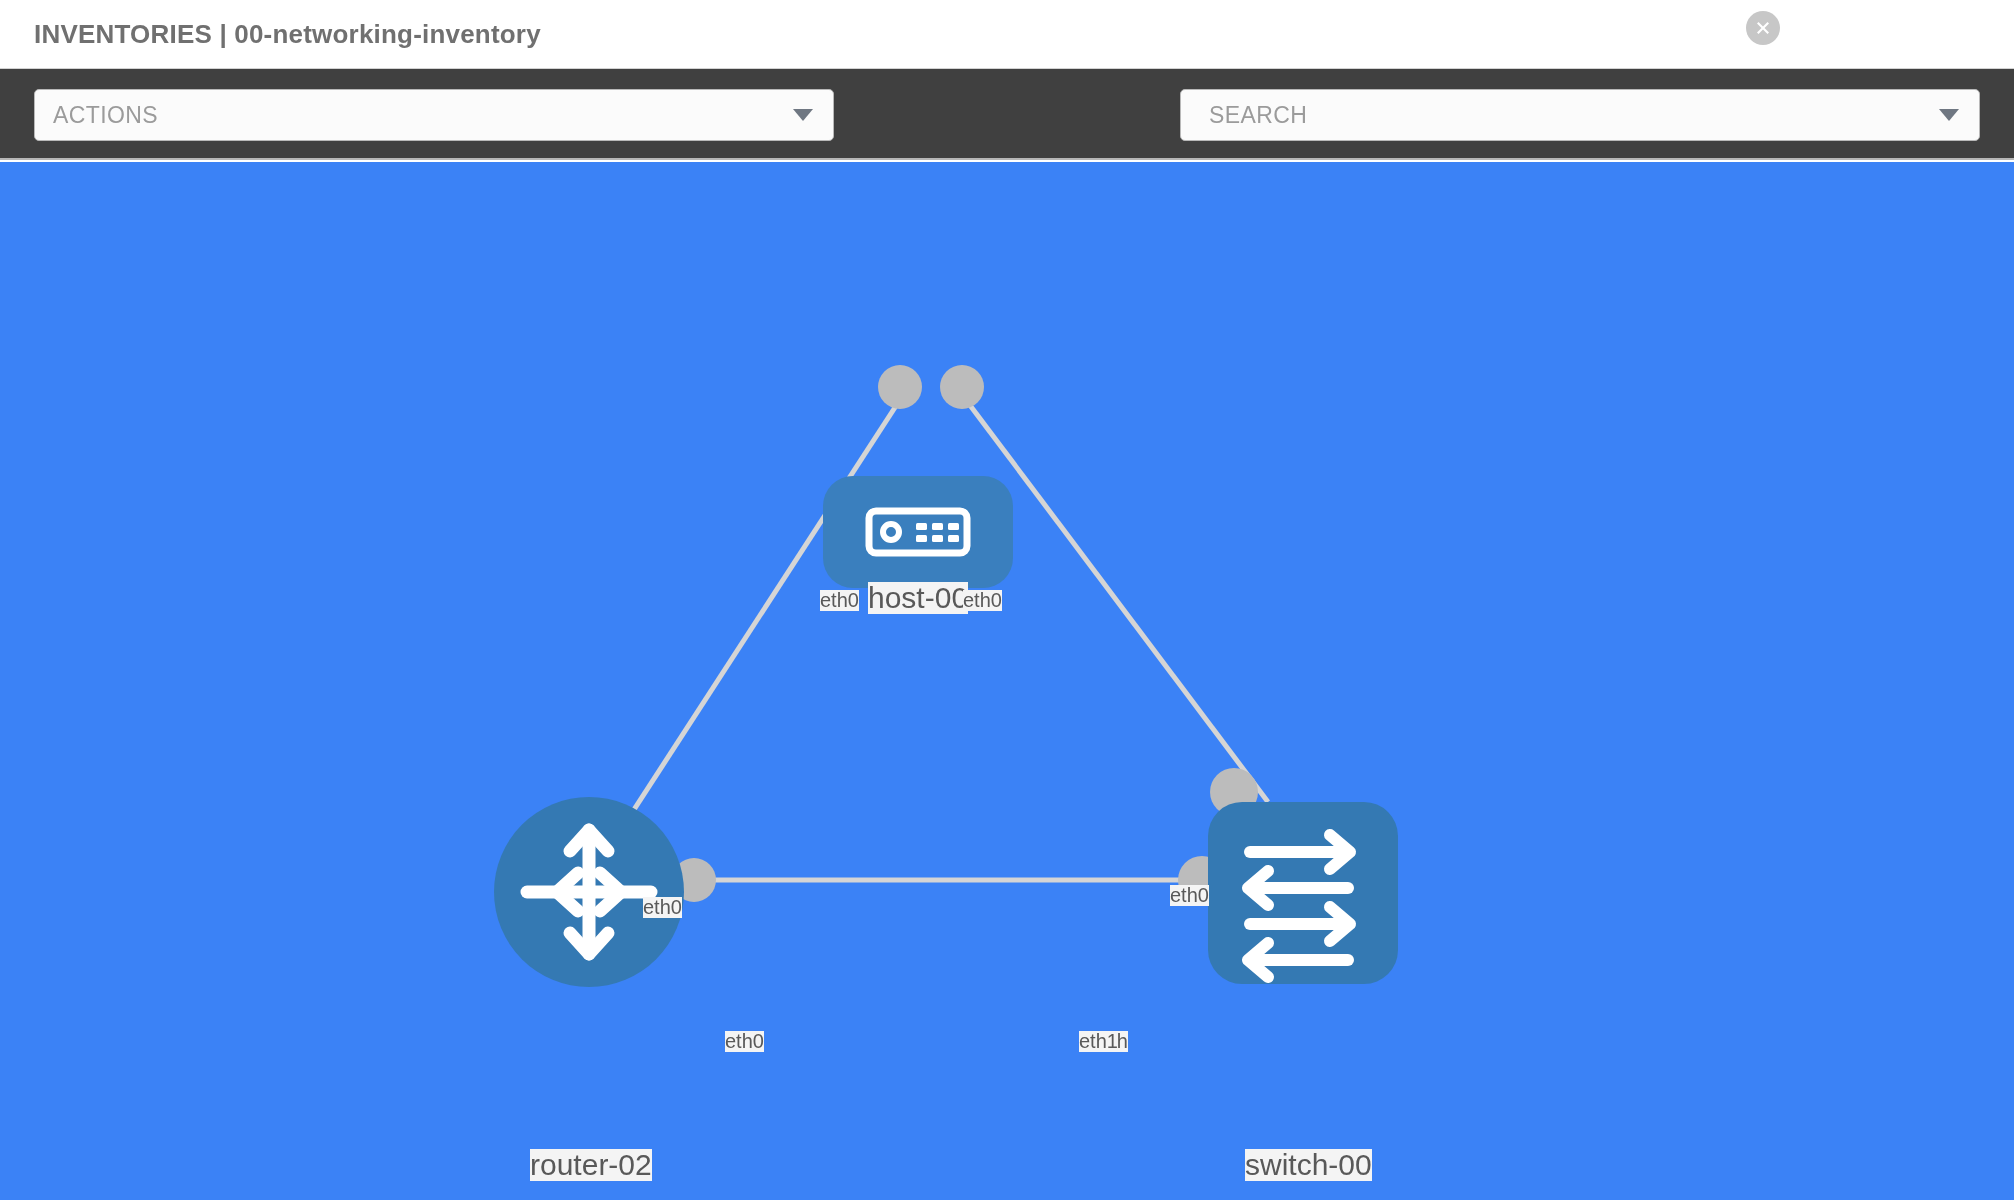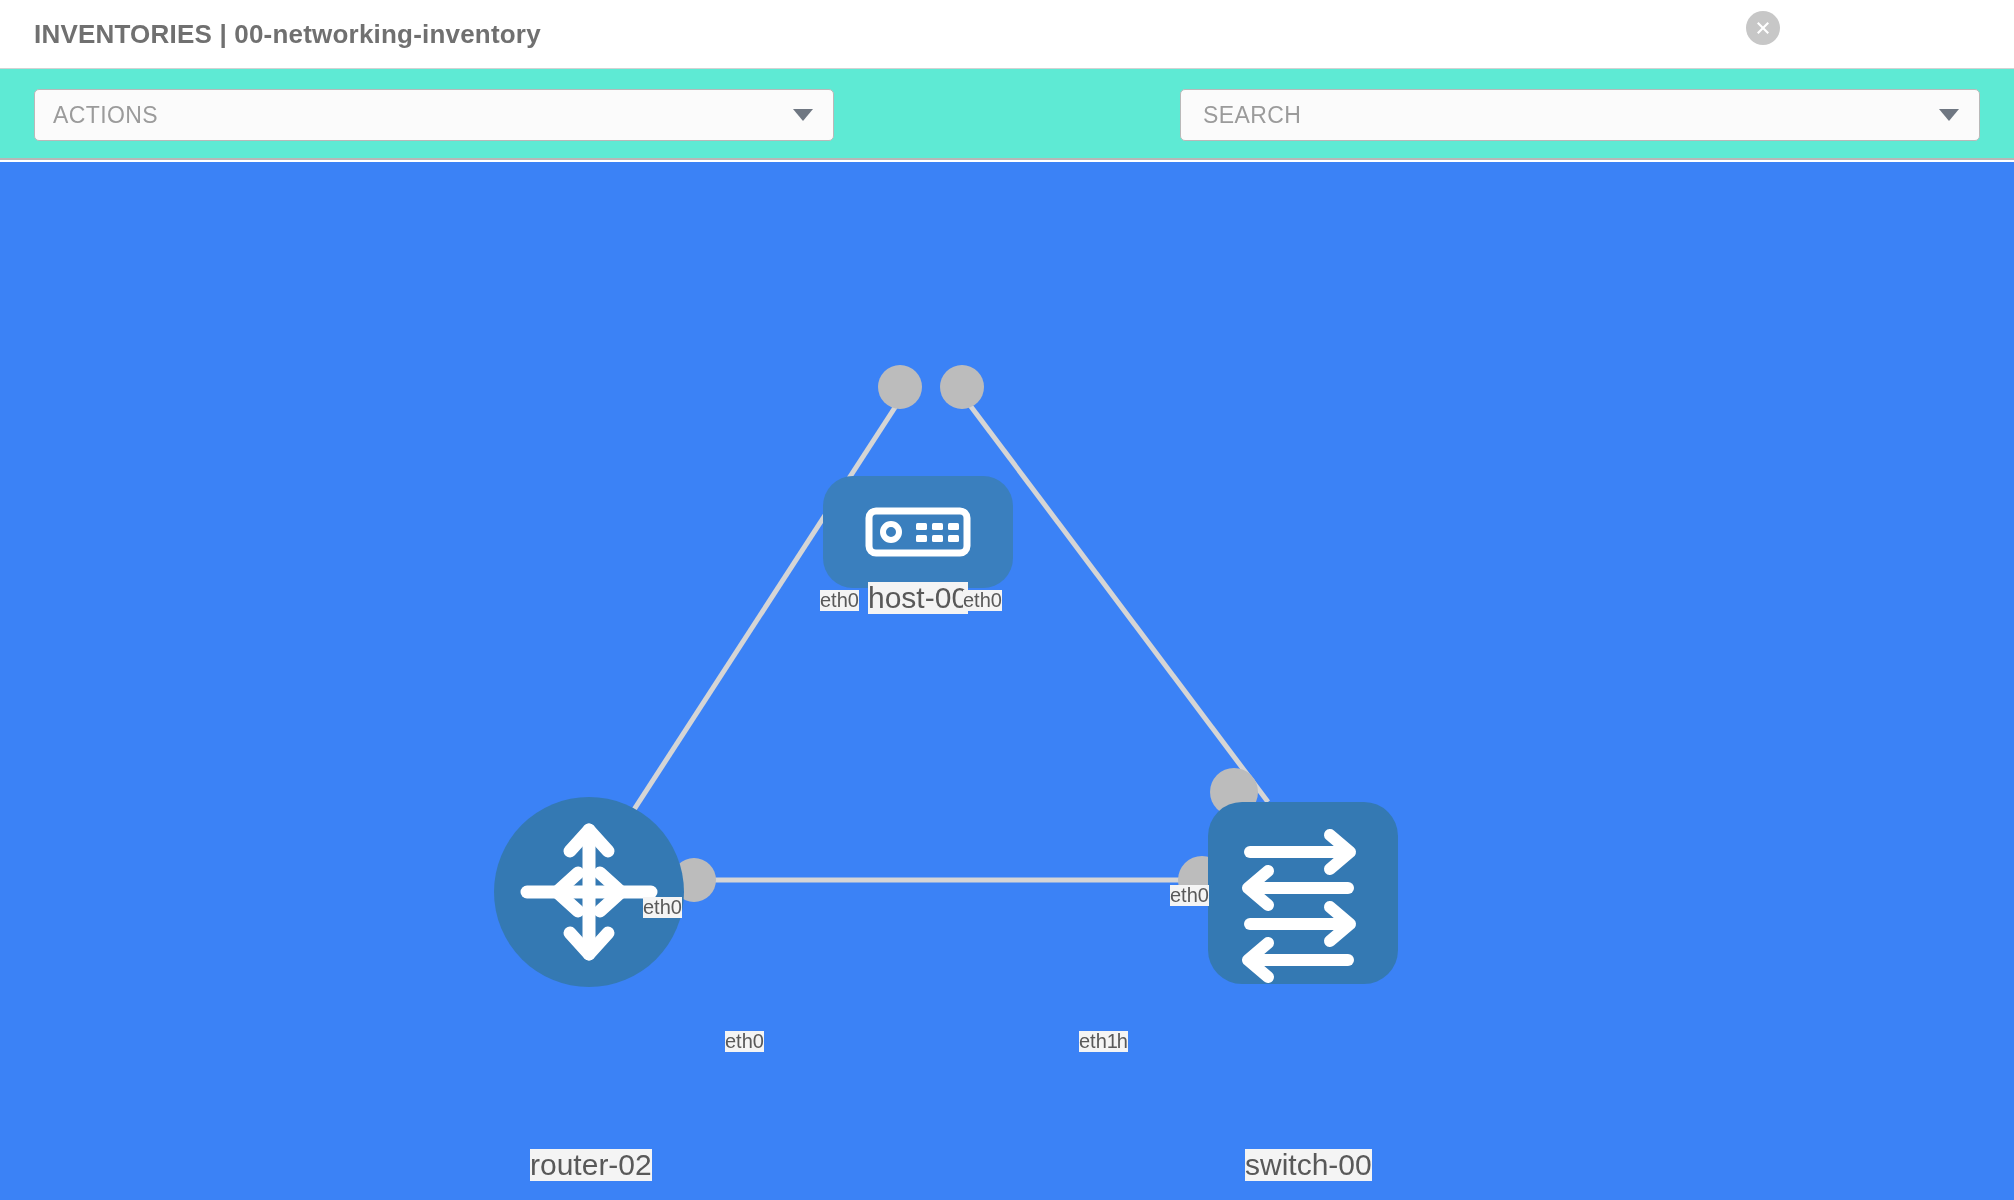--- a/index.html
+++ b/index.html
@@ -47,21 +47,21 @@
     justify-content: center;
     cursor: pointer;
   }
   .close-btn svg { display: block; }
 
   
   .toolbar {
     position: absolute;
     left: 0; top: 68px;
     width: 2014px; height: 92px;
-    background: #5eead4;
+    background: #404040;
     border-top: 1px solid #d2d2d2;
     border-bottom: 2px solid #b7b7b7;
   }
   .actions-select {
     position: absolute;
     left: 34px; top: 20px;
     width: 800px; height: 52px;
     background: #fbfbfb;
     border: 1px solid #b9b9b9;
     border-radius: 5px;
@@ -101,21 +101,21 @@
     left: 1180px; top: 20px;
     width: 800px; height: 52px;
     background: #fbfbfb;
     border: 1px solid #b9b9b9;
     border-radius: 5px;
     display: flex;
     align-items: center;
     cursor: text;
   }
   .search-select .sel-label {
-    margin-left: 22px;
+    margin-left: 28px;
     font-size: 23px;
     color: #9b9b9b;
     letter-spacing: 0.4px;
   }
 
   
   .canvas {
     position: absolute;
     left: 0; top: 162px;
     width: 2014px; height: 1038px;

